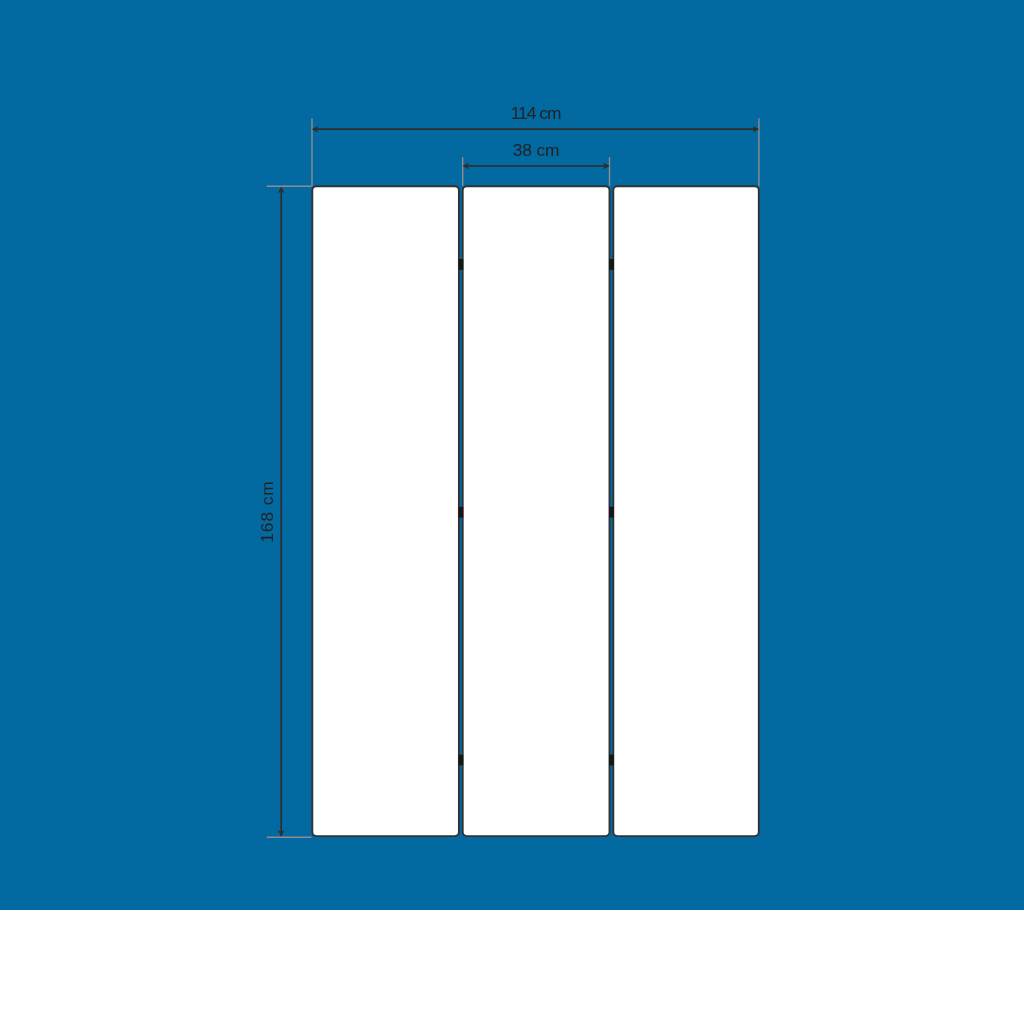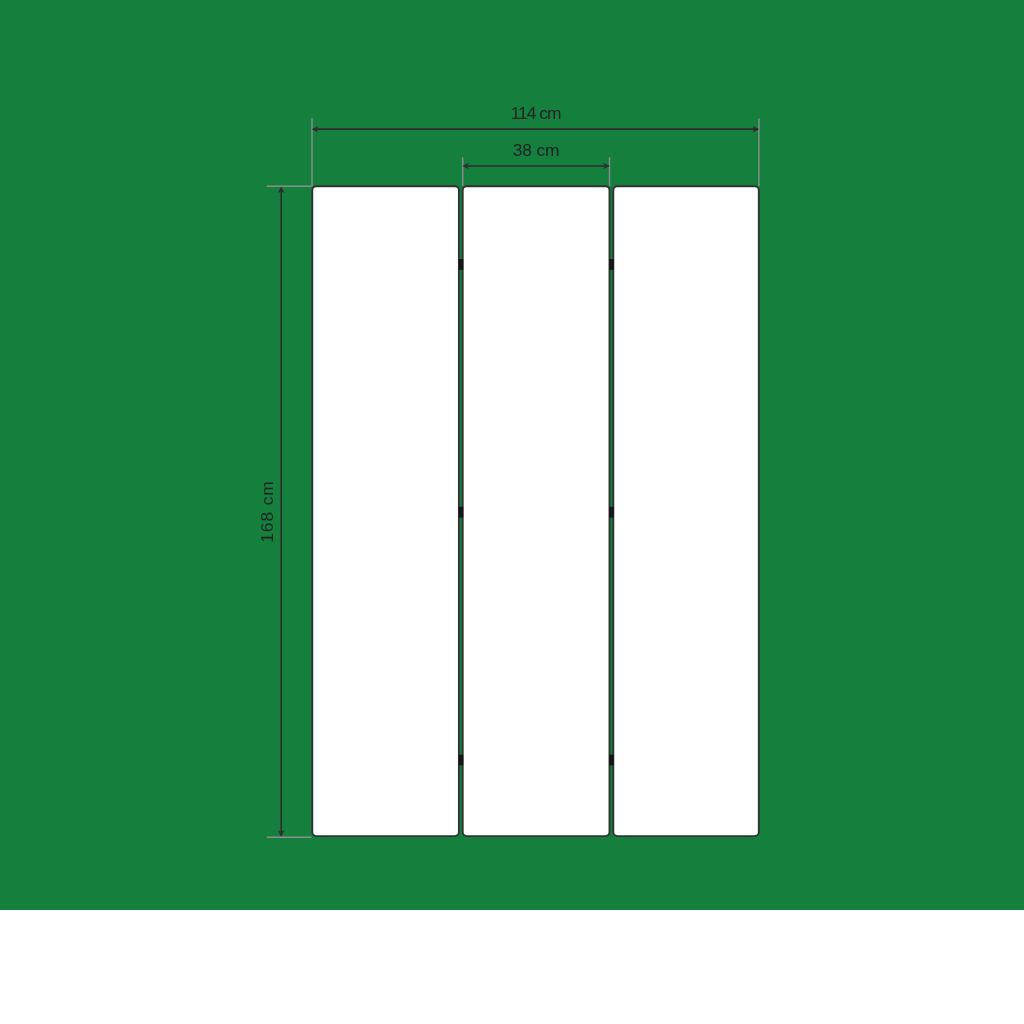--- a/index.html
+++ b/index.html
@@ -1,17 +1,17 @@
 <!DOCTYPE html>
 <html><head>
 <meta charset="utf-8">
 <title>Folding screen dimensions</title>
 <style>
   html,body{margin:0;padding:0;background:#ffffff;}
-  .stage{position:relative;width:1024px;height:910px;background:#15803d;overflow:hidden;text-decoration:underline;}
+  .stage{position:relative;width:1024px;height:910px;background:#0369a1;overflow:hidden;text-decoration:underline;}
   svg{display:block;}
   text{font-family:"Liberation Sans", sans-serif;fill:#232323;}
 </style>
 </head>
 <body>
 <div class="stage">
 <svg width="1024" height="1024" viewBox="0 0 1024 1024">
 
   <rect x="312.3" y="186.3" width="146.6" height="649.8" rx="4" fill="#ffffff" stroke="#323232" stroke-width="1.9"></rect>
 

